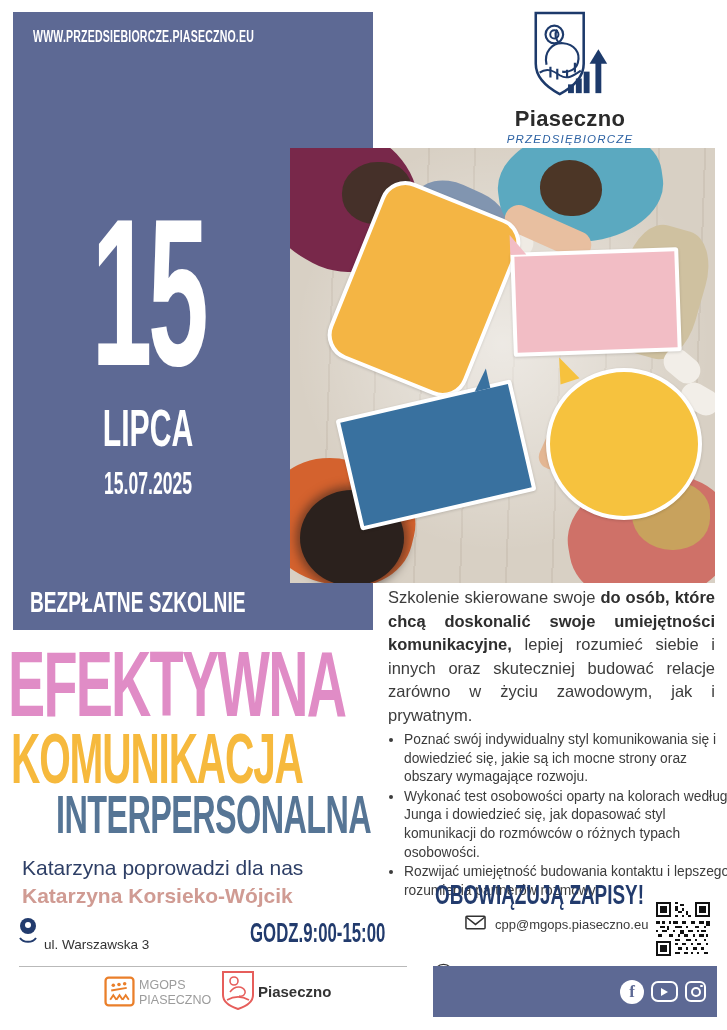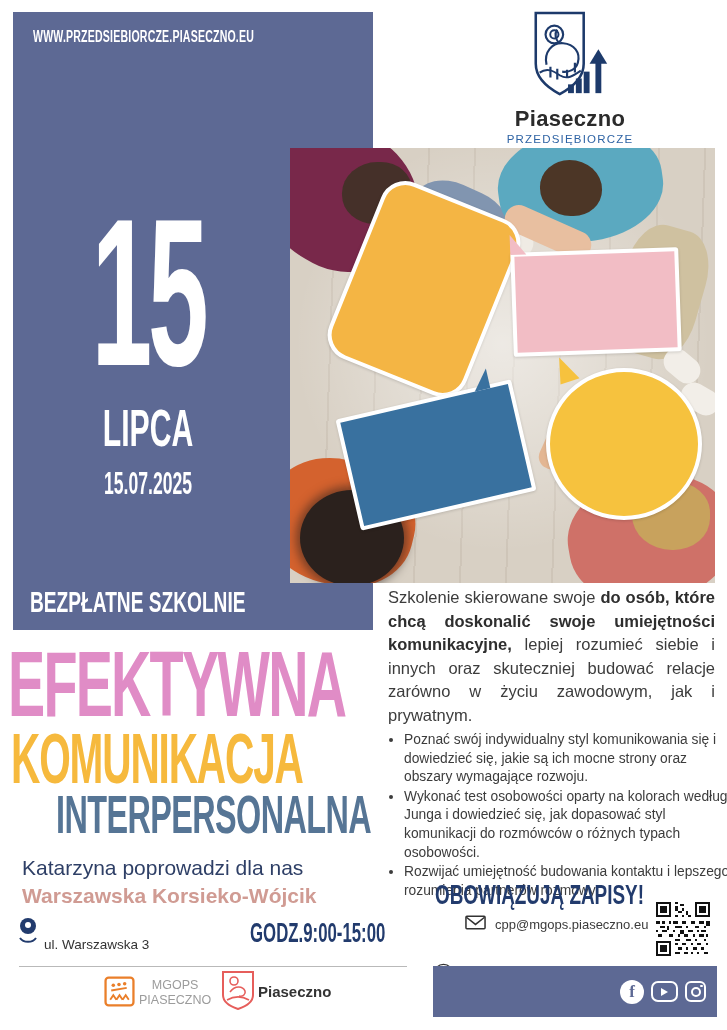--- a/index.html
+++ b/index.html
@@ -17,21 +17,21 @@
   .date-month{left:28px;top:398px;width:240px;text-align:center;color:#ffffff;font-weight:bold;
             font-size:52px;transform:scaleX(.58);transform-origin:center;}
   .date-full{left:28px;top:465px;width:240px;text-align:center;color:#ffffff;font-weight:bold;
             font-size:32px;transform:scaleX(.55);transform-origin:center;}
   .free-badge{left:30px;top:586px;color:#ffffff;font-weight:bold;font-size:29px;white-space:nowrap;
             transform:scaleX(.66);transform-origin:left center;}
 
   
   .logo-block{left:495px;top:10px;width:150px;text-align:center;}
   .logo-title{color:#2b2b2b;font-weight:bold;font-size:22px;margin-top:2px;letter-spacing:.3px;}
-  .logo-sub{color:#2e63a4;font-size:11.5px;letter-spacing:1.2px;margin-top:1px;}
+  .logo-sub{color:#2e63a4;font-size:11.5px;letter-spacing:1.2px;margin-top:1px;font-style:italic;}
 
   
   .photo{left:290px;top:148px;width:425px;height:435px;overflow:hidden;
          background:
            radial-gradient(circle at 50% 45%, rgba(255,255,255,.55), rgba(255,255,255,0) 65%),
            repeating-linear-gradient(92deg, rgba(120,100,80,.10) 0 2px, rgba(0,0,0,0) 2px 46px),
            #d8d0c4;}
   .photo *{position:absolute;}
   .p-shirt-tl{left:-30px;top:-20px;width:160px;height:140px;background:#78284a;border-radius:48%;transform:rotate(32deg);}
   .p-hair-tl{left:52px;top:14px;width:70px;height:62px;background:#453029;border-radius:52% 46% 55% 48%;}
@@ -74,21 +74,21 @@
   .trainer-name{left:22px;top:884px;color:#d09b93;font-size:21px;font-weight:bold;}
 
   
   .venue-name{left:44px;top:921px;color:#1d1d1d;font-weight:bold;font-size:13.5px;letter-spacing:.2px;}
   .venue-addr{left:44px;top:937px;color:#333333;font-size:13.5px;}
   .venue-time{left:250px;top:917px;color:#223b6d;font-weight:bold;font-size:28px;white-space:nowrap;
       transform:scaleX(.60);transform-origin:left center;}
   .divider{left:19px;top:966px;width:388px;height:1px;background:#b9b9b9;}
 
   
-  .mgops-text{left:139px;top:978px;color:#9c9c9c;font-size:12.5px;line-height:15px;text-align:center;}
+  .mgops-text{left:139px;top:978px;color:#9c9c9c;font-size:12.5px;line-height:15px;}
   .crest-text{left:258px;top:983px;color:#333333;font-weight:bold;font-size:15px;}
 
   
   .desc{left:388px;top:586px;width:327px;color:#3c3c3c;font-size:16.5px;line-height:23.5px;
         text-align:justify;margin:0;}
   .desc b{color:#2e2e2e;}
   .goals{left:388px;top:731px;width:327px;color:#3c3c3c;font-size:13.8px;line-height:18.6px;
          margin:0;padding-left:16px;}
   .goals li{margin-bottom:1px;}
   .signup-heading{left:435px;top:880px;color:#223b6d;font-weight:bold;font-size:27px;white-space:nowrap;
@@ -164,21 +164,21 @@
     <div class="bub bub-pink"></div>
     <div class="bub bub-blue"></div>
     <div class="bub bub-yellow-oval"></div>
   </div>
 
   <div class="abs t1">EFEKTYWNA</div>
   <div class="abs t2">KOMUNIKACJA</div>
   <div class="abs t3">INTERPERSONALNA</div>
 
   <div class="abs trainer-intro">Katarzyna poprowadzi dla nas</div>
-  <div class="abs trainer-name">Warszawska Korsieko-Wójcik</div>
+  <div class="abs trainer-name">Katarzyna Korsieko-Wójcik</div>
 
   <p class="abs desc"><span>Szkolenie skierowane swoje </span><b>do osób, które chcą doskonalić swoje umiejętności komunikacyjne,</b><span> lepiej rozumieć siebie i innych oraz skuteczniej budować relacje zarówno w życiu zawodowym, jak i prywatnym.</span></p>
 
   <ul class="abs goals">
     <li>Poznać swój indywidualny styl komunikowania się i dowiedzieć się, jakie są ich mocne strony oraz obszary wymagające rozwoju.</li>
     <li>Wykonać test osobowości oparty na kolorach według Junga i dowiedzieć się, jak dopasować styl komunikacji do rozmówców o różnych typach osobowości.</li>
     <li>Rozwijać umiejętność budowania kontaktu i lepszego rozumienia partnerów rozmowy.</li>
   </ul>
 
   <div class="abs signup-heading">OBOWIĄZUJĄ ZAPISY!</div>

